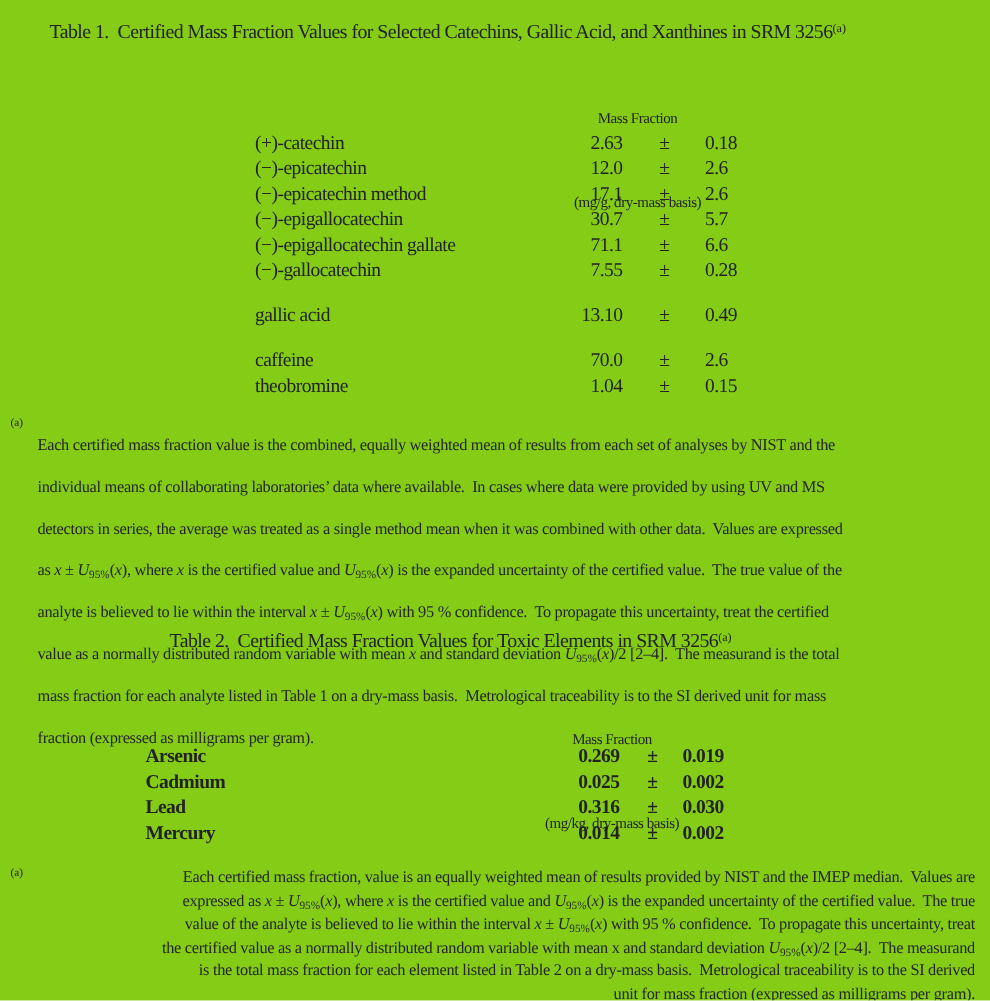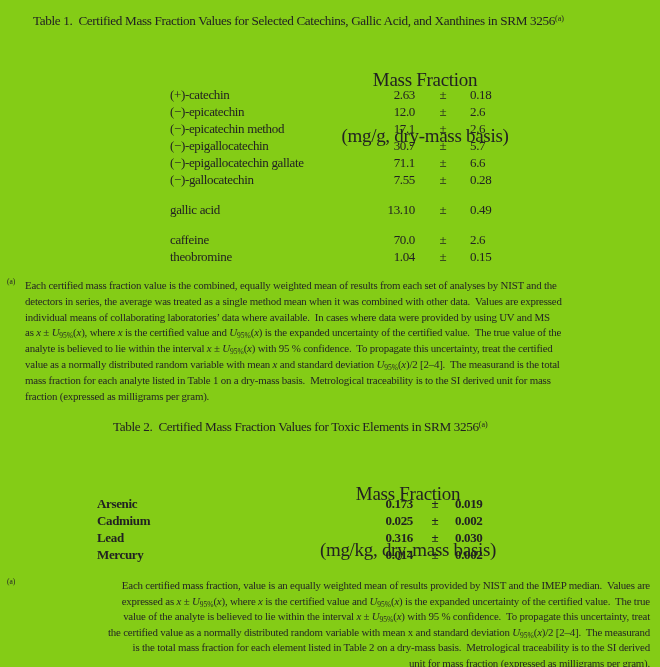--- a/index.html
+++ b/index.html
@@ -2,42 +2,42 @@
 <html><head>
 <meta charset="utf-8">
 <style>
   html,body{margin:0;padding:0;background:#fff;}
   .page{position:relative;width:660px;height:667px;background:#84cc16;overflow:hidden;
         font-family:"Liberation Serif","DejaVu Serif",serif;color:#222;}
   .title{position:absolute;font-size:13.2px;letter-spacing:-0.35px;white-space:pre;}
   .t1title{left:33px;top:13px;}
   .t2title{left:113px;top:419px;}
   .sup{font-size:8px;position:relative;top:-4px;letter-spacing:0;}
-  .hdr{position:absolute;width:300px;text-align:center;font-size:19px;line-height:18.5px;
+  .hdr{position:absolute;width:300px;text-align:center;font-size:10px;line-height:18.5px;
        letter-spacing:-0.3px;white-space:pre;}
   .t1hdr{left:275px;top:34px;}
   .t2hdr{left:258px;top:448px;}
   .rows{position:absolute;left:0;width:660px;font-size:13px;letter-spacing:-0.35px;margin-left:15px;}
   .t1rows{top:87px;}
   .t2rows{top:496px;font-weight:bold;}
   .row{position:relative;height:17px;}
   .row.gap{margin-top:13px;}
   .row span{position:absolute;white-space:pre;top:0;}
   .t1rows .name{left:155px;}
   .t1rows .val{left:295px;width:105px;text-align:right;}
   .t1rows .pm{left:417px;width:22px;text-align:center;letter-spacing:0;}
   .t1rows .unc{left:455px;}
   .t2rows .name{left:82px;}
   .t2rows .val{left:293px;width:105px;text-align:right;}
   .t2rows .pm{left:409px;width:22px;text-align:center;letter-spacing:0;}
   .t2rows .unc{left:440px;}
   .fn{position:absolute;left:25px;width:625px;font-size:10.9px;letter-spacing:-0.2px;color:#252525;}
   .fn1{top:278px;}
   .fn2{top:578px;}
-  .fn1 .fl{white-space:pre;line-height:15.8px;height:15.8px;}
+  .fn1 .fl{white-space:pre;line-height:15.8px;height:15.8px;margin-top:12px;}
   .fn2 .fl{white-space:pre;line-height:15.5px;height:15.5px;text-align:right;}
   .mark{position:absolute;left:-18px;top:-1px;font-size:7.5px;letter-spacing:0;}
   .fl sub{font-size:7.5px;letter-spacing:0;vertical-align:-2px;}
   .fl i{font-style:italic;}
 </style>
 </head>
 <body>
 
 <div class="page">
 
@@ -101,40 +101,40 @@
       <span class="name">theobromine</span>
       <span class="val">1.04</span>
       <span class="pm">±</span>
       <span class="unc">0.15</span>
     </div>
   </div>
 
   <div class="fn fn1">
     <span class="mark">(a)</span>
     <div class="fl">Each certified mass fraction value is the combined, equally weighted mean of results from each set of analyses by NIST and the</div>
+    <div class="fl">individual means of collaborating laboratories’ data where available.  In cases where data were provided by using UV and MS</div>
     <div class="fl">detectors in series, the average was treated as a single method mean when it was combined with other data.  Values are expressed</div>
-    <div class="fl">individual means of collaborating laboratories’ data where available.  In cases where data were provided by using UV and MS</div>
     <div class="fl">as <i>x</i> ± <i>U</i><sub>95%</sub>(<i>x</i>), where <i>x</i> is the certified value and <i>U</i><sub>95%</sub>(<i>x</i>) is the expanded uncertainty of the certified value.  The true value of the</div>
     <div class="fl">analyte is believed to lie within the interval <i>x</i> ± <i>U</i><sub>95%</sub>(<i>x</i>) with 95 % confidence.  To propagate this uncertainty, treat the certified</div>
     <div class="fl">value as a normally distributed random variable with mean <i>x</i> and standard deviation <i>U</i><sub>95%</sub>(<i>x</i>)/2 [2–4].  The measurand is the total</div>
     <div class="fl">mass fraction for each analyte listed in Table 1 on a dry-mass basis.  Metrological traceability is to the SI derived unit for mass</div>
     <div class="fl">fraction (expressed as milligrams per gram).</div>
   </div>
 
   <div class="title t2title"><span>Table 2.  Certified Mass Fraction Values for Toxic Elements in SRM 3256</span><span class="sup">(a)</span></div>
 
   <div class="hdr t2hdr">
     <div>Mass Fraction</div>
     <div>(mg/kg, dry-mass basis)</div>
   </div>
 
   <div class="rows t2rows">
     <div class="row">
       <span class="name">Arsenic</span>
-      <span class="val">0.173</span>
+      <span class="val">0.269</span>
       <span class="pm">±</span>
       <span class="unc">0.019</span>
     </div>
     <div class="row">
       <span class="name">Cadmium</span>
       <span class="val">0.025</span>
       <span class="pm">±</span>
       <span class="unc">0.002</span>
     </div>
     <div class="row">

